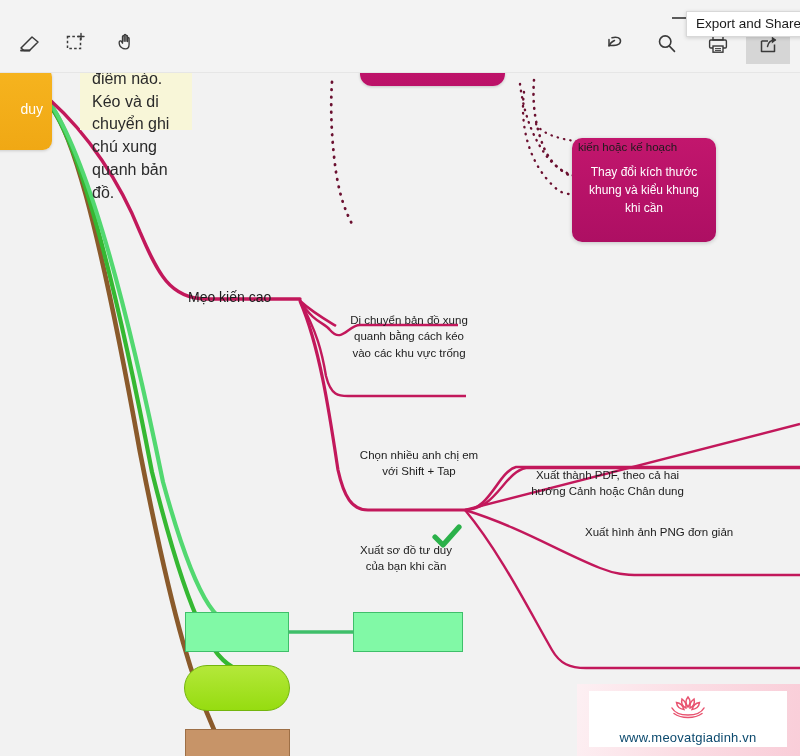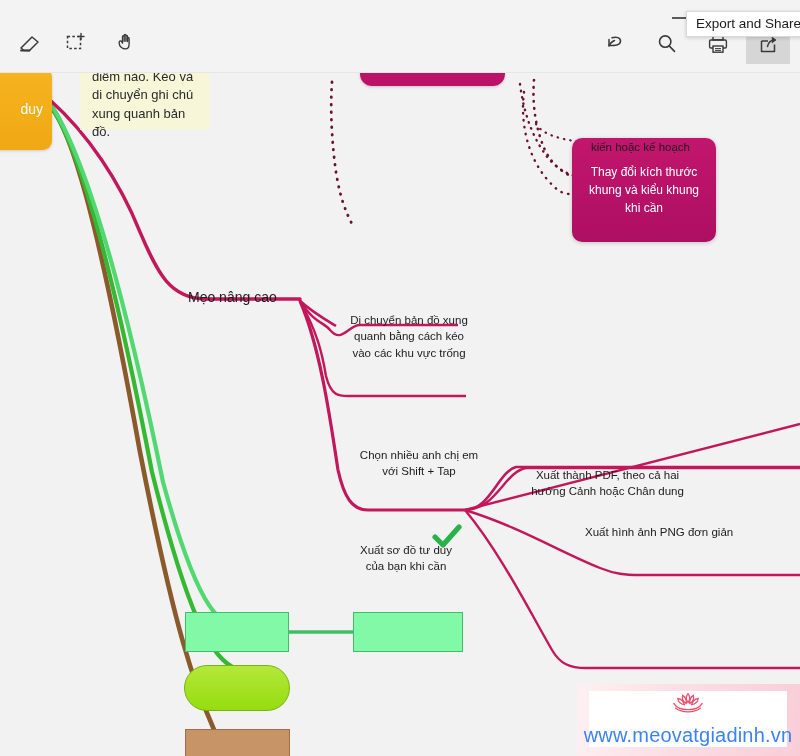--- a/index.html
+++ b/index.html
@@ -104,25 +104,25 @@
     font-size: 14px;
     display: flex;
     align-items: center;
     justify-content: flex-end;
     padding-right: 9px;
     z-index: 12;
   }
   .note-sticky {
     left: 80px;
     top: -10px;
-    width: 130px;
+    width: 112px;
     height: 68px;
     background: #f8f6d8;
     color: #2a2a2a;
-    font-size: 13px;
+    font-size: 16px;
     line-height: 1.42;
     padding: 6px 10px 0 12px;
     z-index: 11;
   }
   .node-magenta-top {
     left: 360px;
     top: -26px;
     width: 145px;
     height: 40px;
     background: linear-gradient(180deg,#c3156c 0%, #bb1168 100%);
@@ -188,21 +188,21 @@
   .blabel.ctr { text-align: center; }
 
   .lbl-meo      { left: 188px; top: 216px; }
   .lbl-dichuyen { left: 350px; top: 240px; width: 118px; }
   .lbl-chon     { left: 358px; top: 355px; width: 122px; margin-top: 20px; }
   .lbl-xuatso   { left: 352px; top: 470px; width: 108px; }
   .lbl-pdf      { left: 530px; top: 395px; width: 155px; }
   .lbl-png      { left: 585px; top: 452px; width: 160px; text-align: left; }
   .lbl-vanban   { left: 635px; top: 548px; width: 122px; }
   .lbl-chiase   { left: 568px; top: 624px; width: 120px; }
-  .lbl-kehoach  { left: 578px; top: 62px; width: 112px; text-align: right; }
+  .lbl-kehoach  { left: 578px; top: 62px; width: 112px; text-align: left; }
   .lbl-kehoach .cut {
     display: block;
     color: #9a9a9a;
     overflow: hidden;
     height: 5px;
     font-size: 11.5px;
     opacity: .45;
   }
 
   
@@ -230,22 +230,22 @@
     top: 7px;
     width: 198px;
     height: 56px;
     background: #ffffff;
     display: flex;
     flex-direction: column;
     align-items: center;
     justify-content: center;
   }
   #watermark .wm-url {
-    font-size: 20px;
-    color: #3b82f6;
+    font-size: 13px;
+    color: #0c4a6e;
     letter-spacing: .2px;
     margin-top: 10px;
   }
 </style>
 </head>
 <body>
 
 <div id="app">
 
   <div id="toolbar">
@@ -365,21 +365,21 @@
     <div class="node node-magenta-box">
       <span>Thay đổi kích thước khung và kiểu khung khi cần</span>
     </div>
 
     <div class="node node-green-rect r1"></div>
     <div class="node node-green-rect r2"></div>
     <div class="node node-pill"></div>
     <div class="node node-brown"></div>
 
     <div class="blabel big lbl-meo">
-      <span>Mẹo nâng cao</span>
+      <span>Mẹo kiến cao</span>
     </div>
 
     <div class="blabel ctr lbl-dichuyen">
       <span>Di chuyển bản đồ xung quanh bằng cách kéo vào các khu vực trống</span>
     </div>
 
     <div class="blabel ctr lbl-chon">
       <span>Chọn nhiều anh chị em với Shift + Tap</span>
     </div>
 

